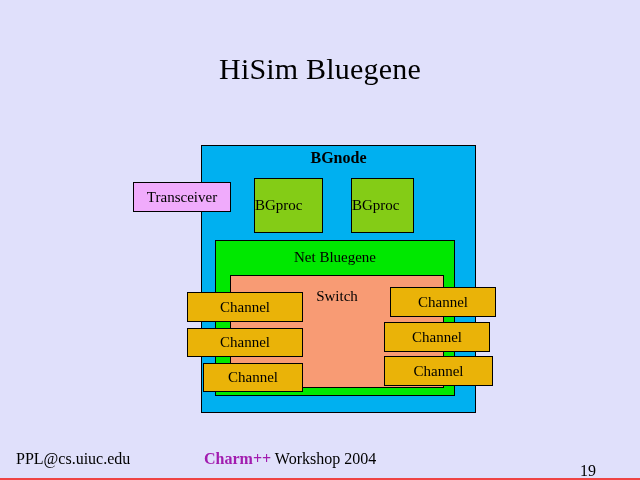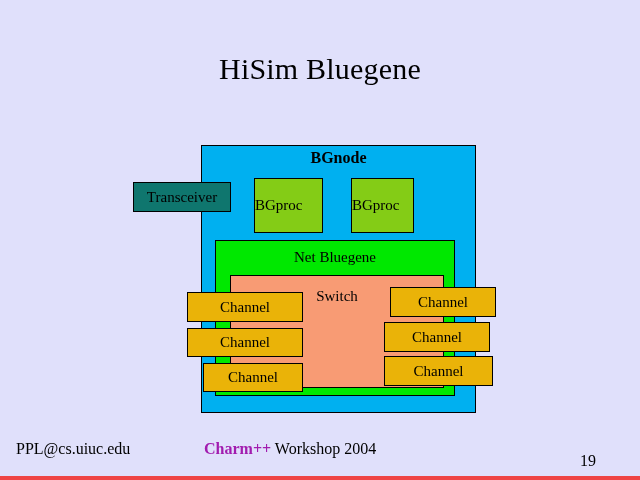--- a/index.html
+++ b/index.html
@@ -13,21 +13,21 @@
     background: #e0e0fb;
     font-family: "Liberation Serif", "DejaVu Serif", serif;
     overflow: hidden;
   }
   #slide {
     position: relative;
     width: 640px;
     height: 480px;
     background: #e0e0fb;
     box-sizing: border-box;
-    border-bottom: 4px solid #ef4444;
+    border-bottom: 2px solid #ef4444;
   }
 
   
   .slide-title {
     position: absolute;
     left: 0;
     top: 52px;
     width: 640px;
     text-align: center;
     font-size: 30px;
@@ -75,21 +75,21 @@
   }
   .bgproc-1 { left: 254px; top: 178px; width: 69px; height: 55px; }
   .bgproc-2 { left: 351px; top: 178px; width: 63px; height: 55px; }
 
   
   .transceiver {
     left: 133px;
     top: 182px;
     width: 98px;
     height: 30px;
-    background: #0f766e;
+    background: #f0abfc;
     font-size: 15px;
     z-index: 6;
     display: flex;
     align-items: center;
     justify-content: center;
   }
 
   
   .netiface {
     left: 215px;
@@ -140,21 +140,21 @@
   .ch-l2 { left: 187px; top: 328px; width: 116px; height: 29px; }
   .ch-l3 { left: 203px; top: 363px; width: 100px; height: 29px; }
   .ch-r1 { left: 390px; top: 287px; width: 106px; height: 30px; }
   .ch-r2 { left: 384px; top: 322px; width: 106px; height: 30px; }
   .ch-r3 { left: 384px; top: 356px; width: 109px; height: 30px; }
 
   
   .footer {
     position: absolute;
     left: 0;
-    bottom: 12px;
+    bottom: 4px;
     width: 640px;
     height: 24px;
     font-size: 16px;
     color: #000000;
   }
   .footer-email {
     position: absolute;
     left: 16px;
     top: 0;
     white-space: nowrap;

